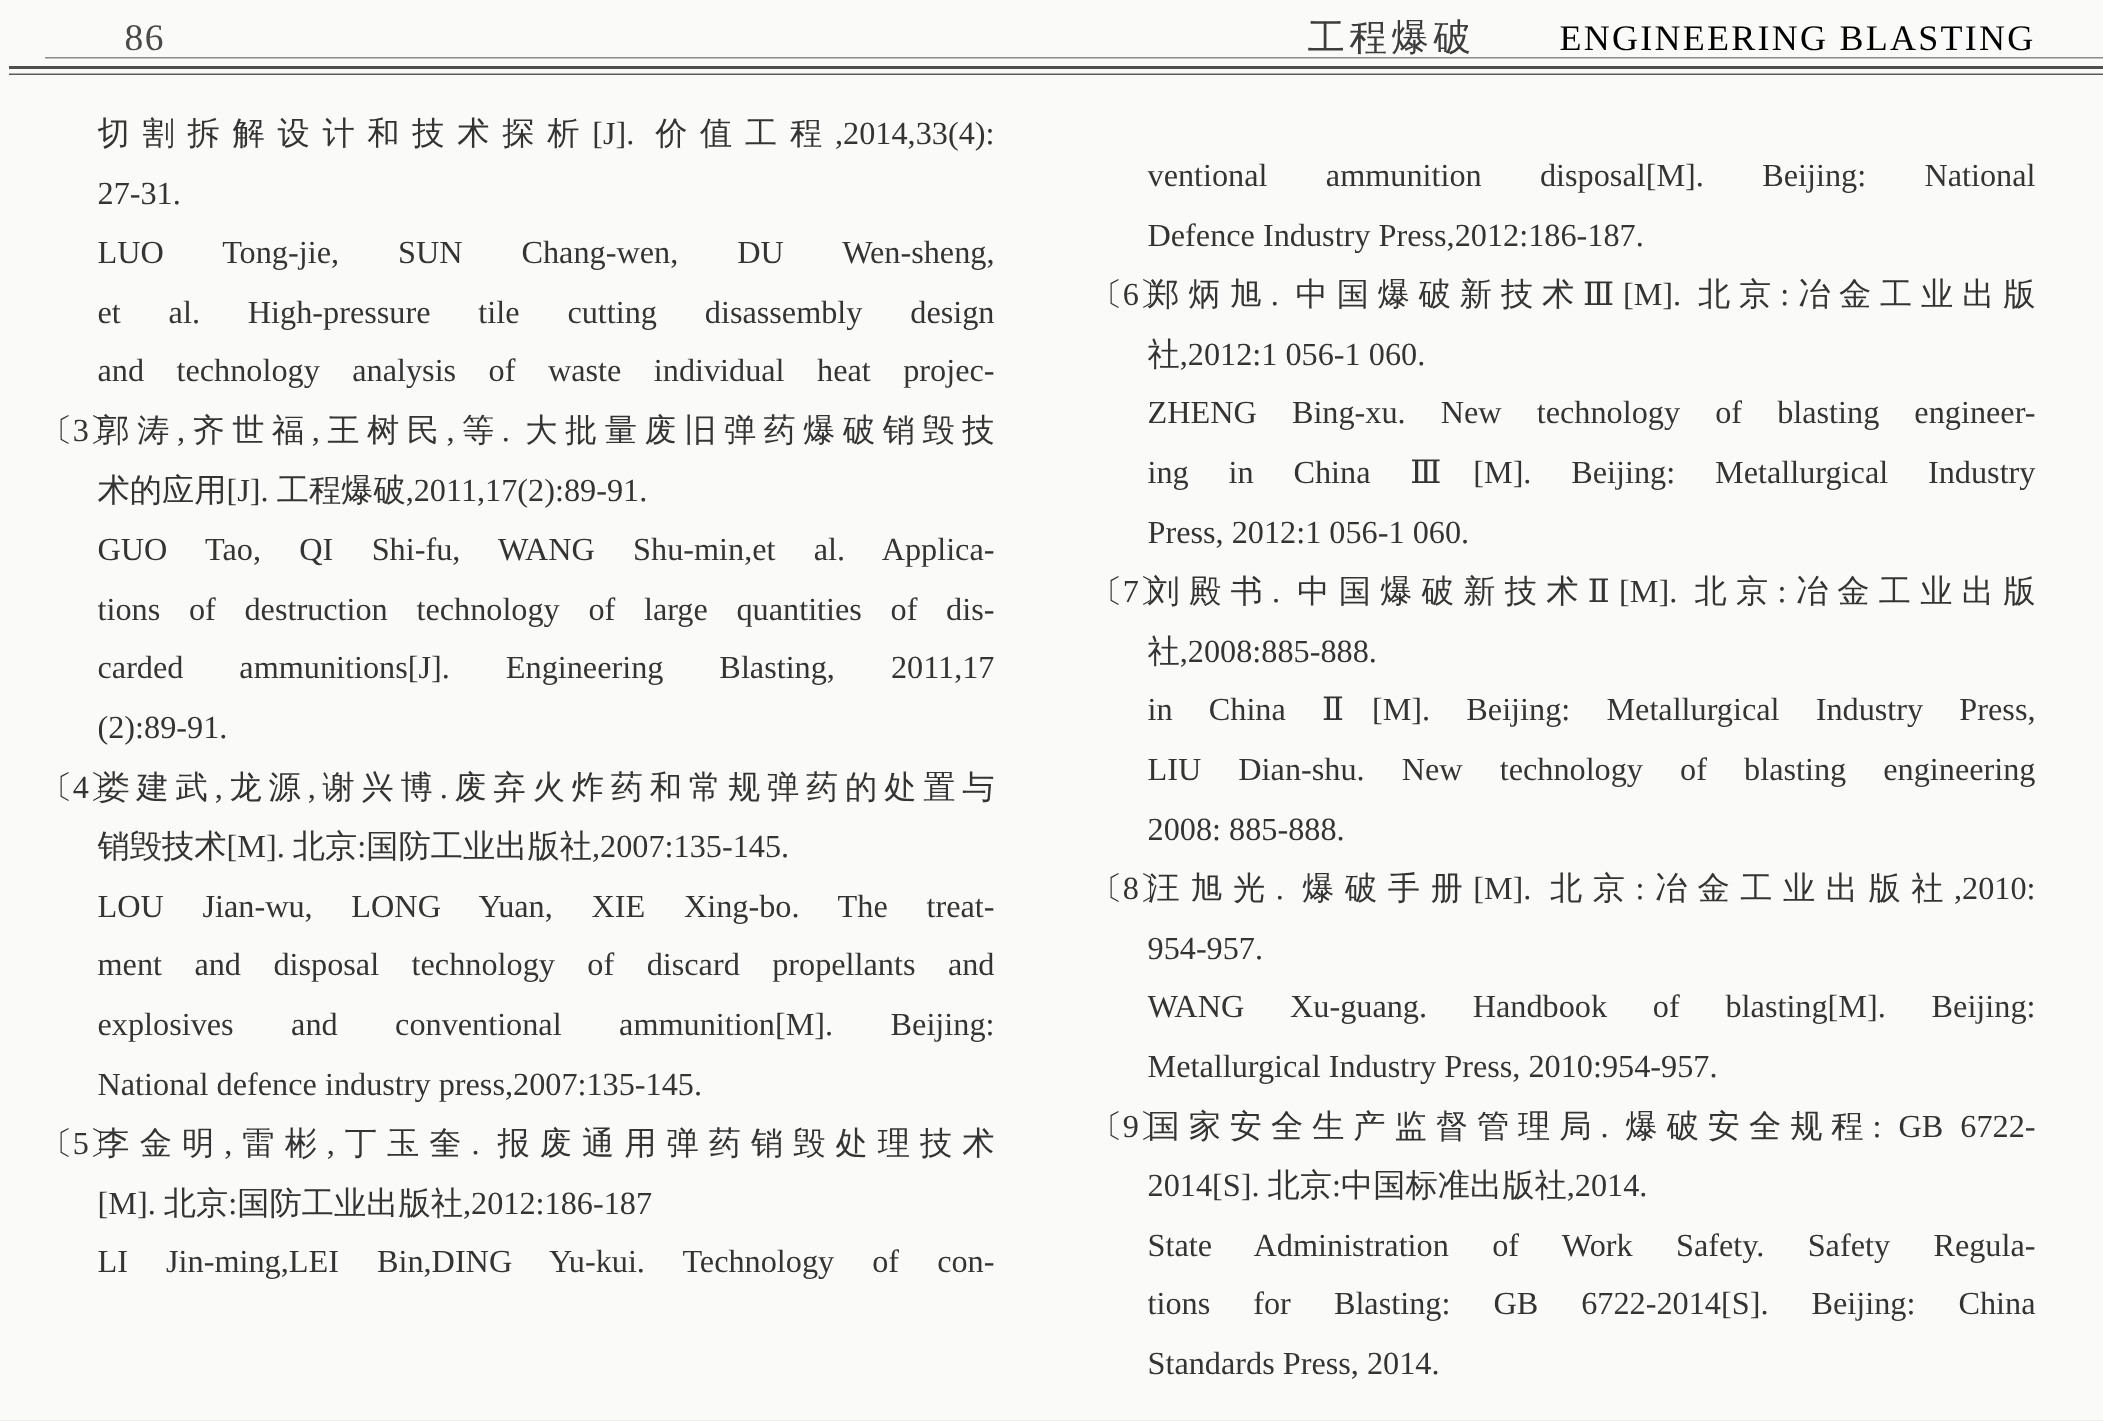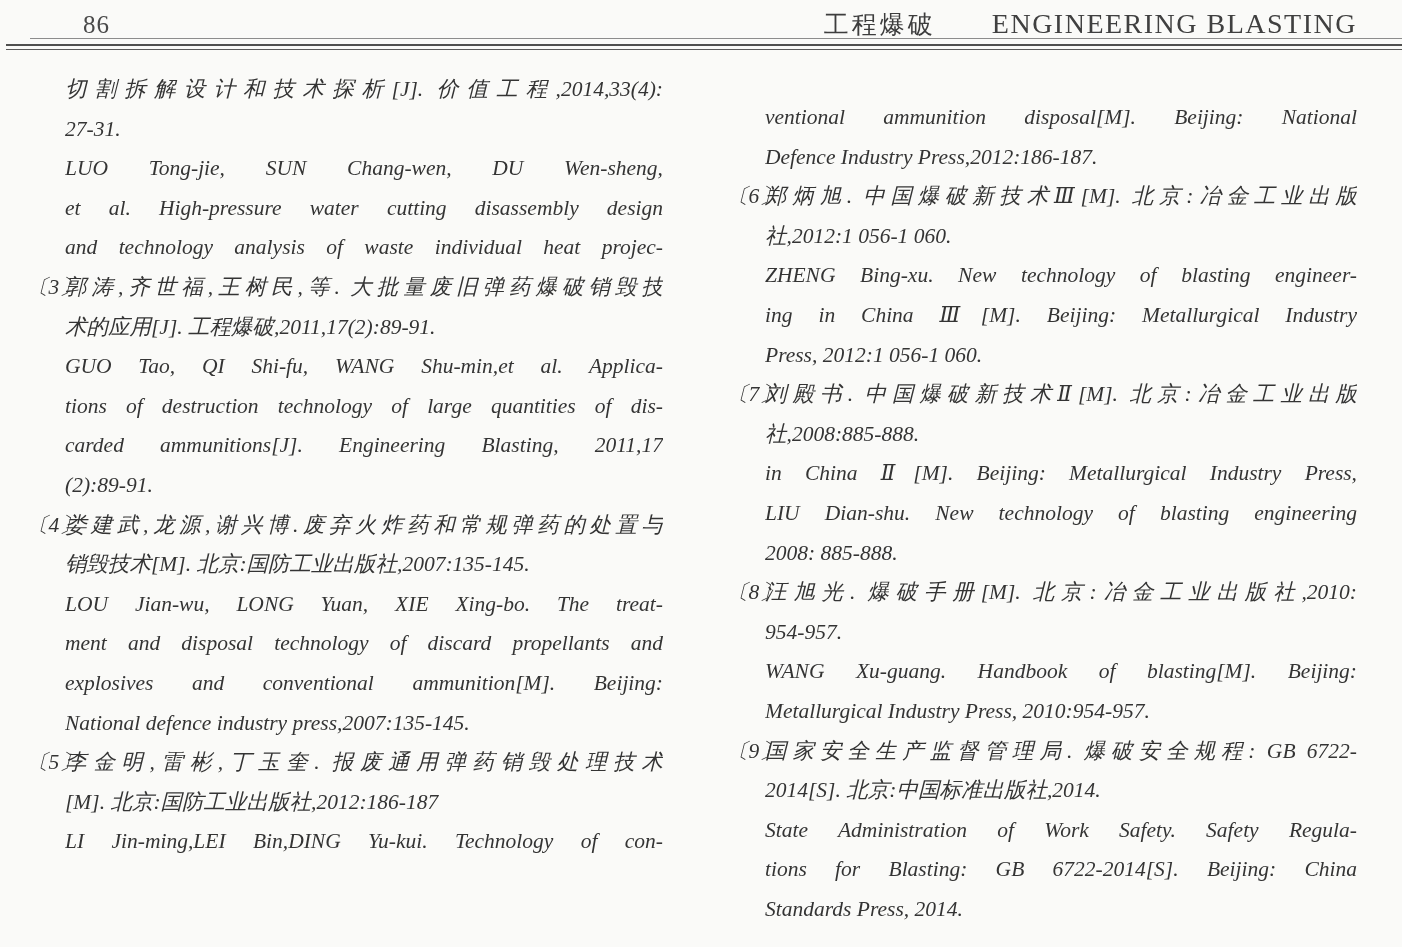--- a/index.html
+++ b/index.html
@@ -36,22 +36,22 @@
     display: flex;
     align-items: baseline;
     gap: 56px;
   }
   .journal-cn {
     font-size: 25px;
     color: #3d3d3d;
     letter-spacing: 3px;
   }
   .journal-en {
-    font-size: 28px;
-    color: #404040;
+    font-size: 24px;
+    color: #000000;
     letter-spacing: 1.5px;
   }
   .rule-thin {
     position: absolute;
     top: 38px;
     left: 30px;
     right: 0;
     height: 0;
     border-top: 1px solid #8c8c8c;
   }
@@ -69,21 +69,20 @@
     position: absolute;
     top: 70px;
     font-size: 21.5px;
     line-height: 39.6px;
   }
   .ref-col.left  { left: 27px;  width: 636px; }
   .ref-col.right { left: 727px; width: 630px; margin-top: 28px; }
   .ref-block {
     position: relative;
     padding-left: 38px;
-    font-style: italic;
   }
   .ref-label {
     position: absolute;
     left: 0;
     top: 0;
     width: 38px;
     line-height: 39.6px;
     white-space: nowrap;
   }
   .ref-line {
@@ -114,21 +113,21 @@
   </div>
 
   <div class="rule-thin"></div>
   <div class="rule-double"></div>
 
   <div class="ref-col left" id="col-left">
       <div class="ref-block">
         <div class="ref-line">切割拆解设计和技术探析[J]. 价值工程,2014,33(4):</div>
         <div class="ref-line flush">27-31.</div>
         <div class="ref-line">LUO Tong-jie, SUN Chang-wen, DU Wen-sheng,</div>
-        <div class="ref-line">et al. High-pressure water cutting disassembly design</div>
+        <div class="ref-line">et al. High-pressure tile cutting disassembly design</div>
         <div class="ref-line">and technology analysis of waste individual heat projec-</div>
       </div>
       <div class="ref-block">
         <span class="ref-label">〔3〕</span>
         <div class="ref-line">郭涛,齐世福,王树民,等. 大批量废旧弹药爆破销毁技</div>
         <div class="ref-line flush">术的应用[J]. 工程爆破,2011,17(2):89-91.</div>
         <div class="ref-line">GUO Tao, QI Shi-fu, WANG Shu-min,et al. Applica-</div>
         <div class="ref-line">tions of destruction technology of large quantities of dis-</div>
         <div class="ref-line">carded ammunitions[J]. Engineering Blasting, 2011,17</div>
         <div class="ref-line flush">(2):89-91.</div>

